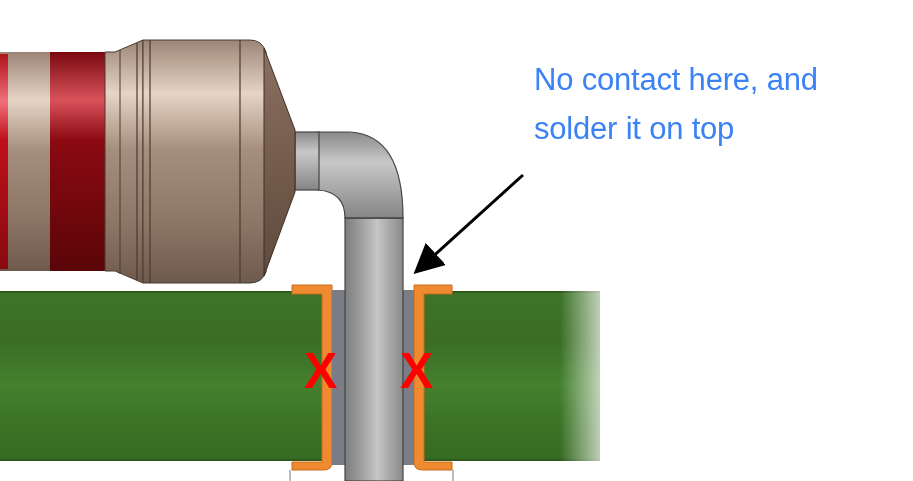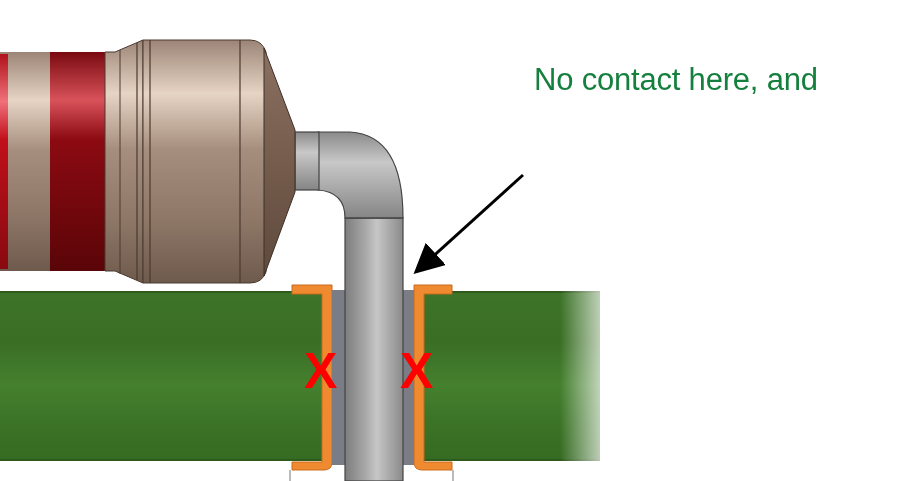--- a/index.html
+++ b/index.html
@@ -1,21 +1,21 @@
 <!DOCTYPE html>
 <html><head>
 <meta charset="utf-8">
 <style>
   html, body { margin: 0; padding: 0; background: #ffffff; }
   body { width: 913px; height: 481px; position: relative; overflow: hidden; font-family: "Liberation Sans", "DejaVu Sans", sans-serif; }
   #diagram { position: absolute; left: 0; top: 0; width: 913px; height: 481px; }
   .annotation {
     position: absolute; left: 534px; top: 56px; width: 375px;
     font-family: "Liberation Sans", "DejaVu Sans", sans-serif;
-    font-size: 31px; line-height: 48.5px; color: #15803d; letter-spacing: -0.2px;
+    font-size: 31px; line-height: 48.5px; color: #3b82f6; letter-spacing: -0.2px;
   }
   .annotation span { display: block; white-space: nowrap; }
   .mark {
     position: absolute; font-family: "Liberation Sans", "DejaVu Sans", sans-serif;
     font-weight: bold; font-size: 50px; color: #ff0000; line-height: 1;
   }
 </style>
 </head>
 <body>
 
@@ -121,13 +121,14 @@
   </g>
 
   <line x1="523" y1="175" x2="418" y2="270" stroke="#000" stroke-width="3" marker-end="url(#arrowHead)"></line>
 </svg>
 
 <div class="mark" style="left:304px; top:346px;">X</div>
 <div class="mark" style="left:400px; top:346px;">X</div>
 
 <div class="annotation">
   <span>No contact here, and</span>
+  <span>solder it on top</span>
 </div>
 
 </body></html>

